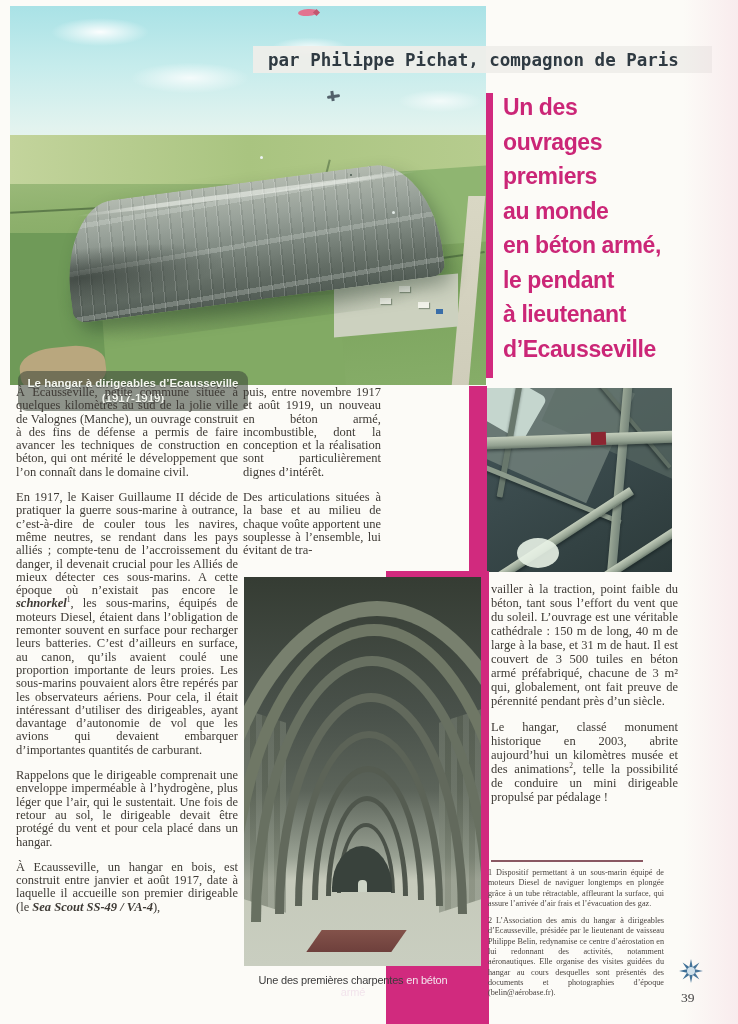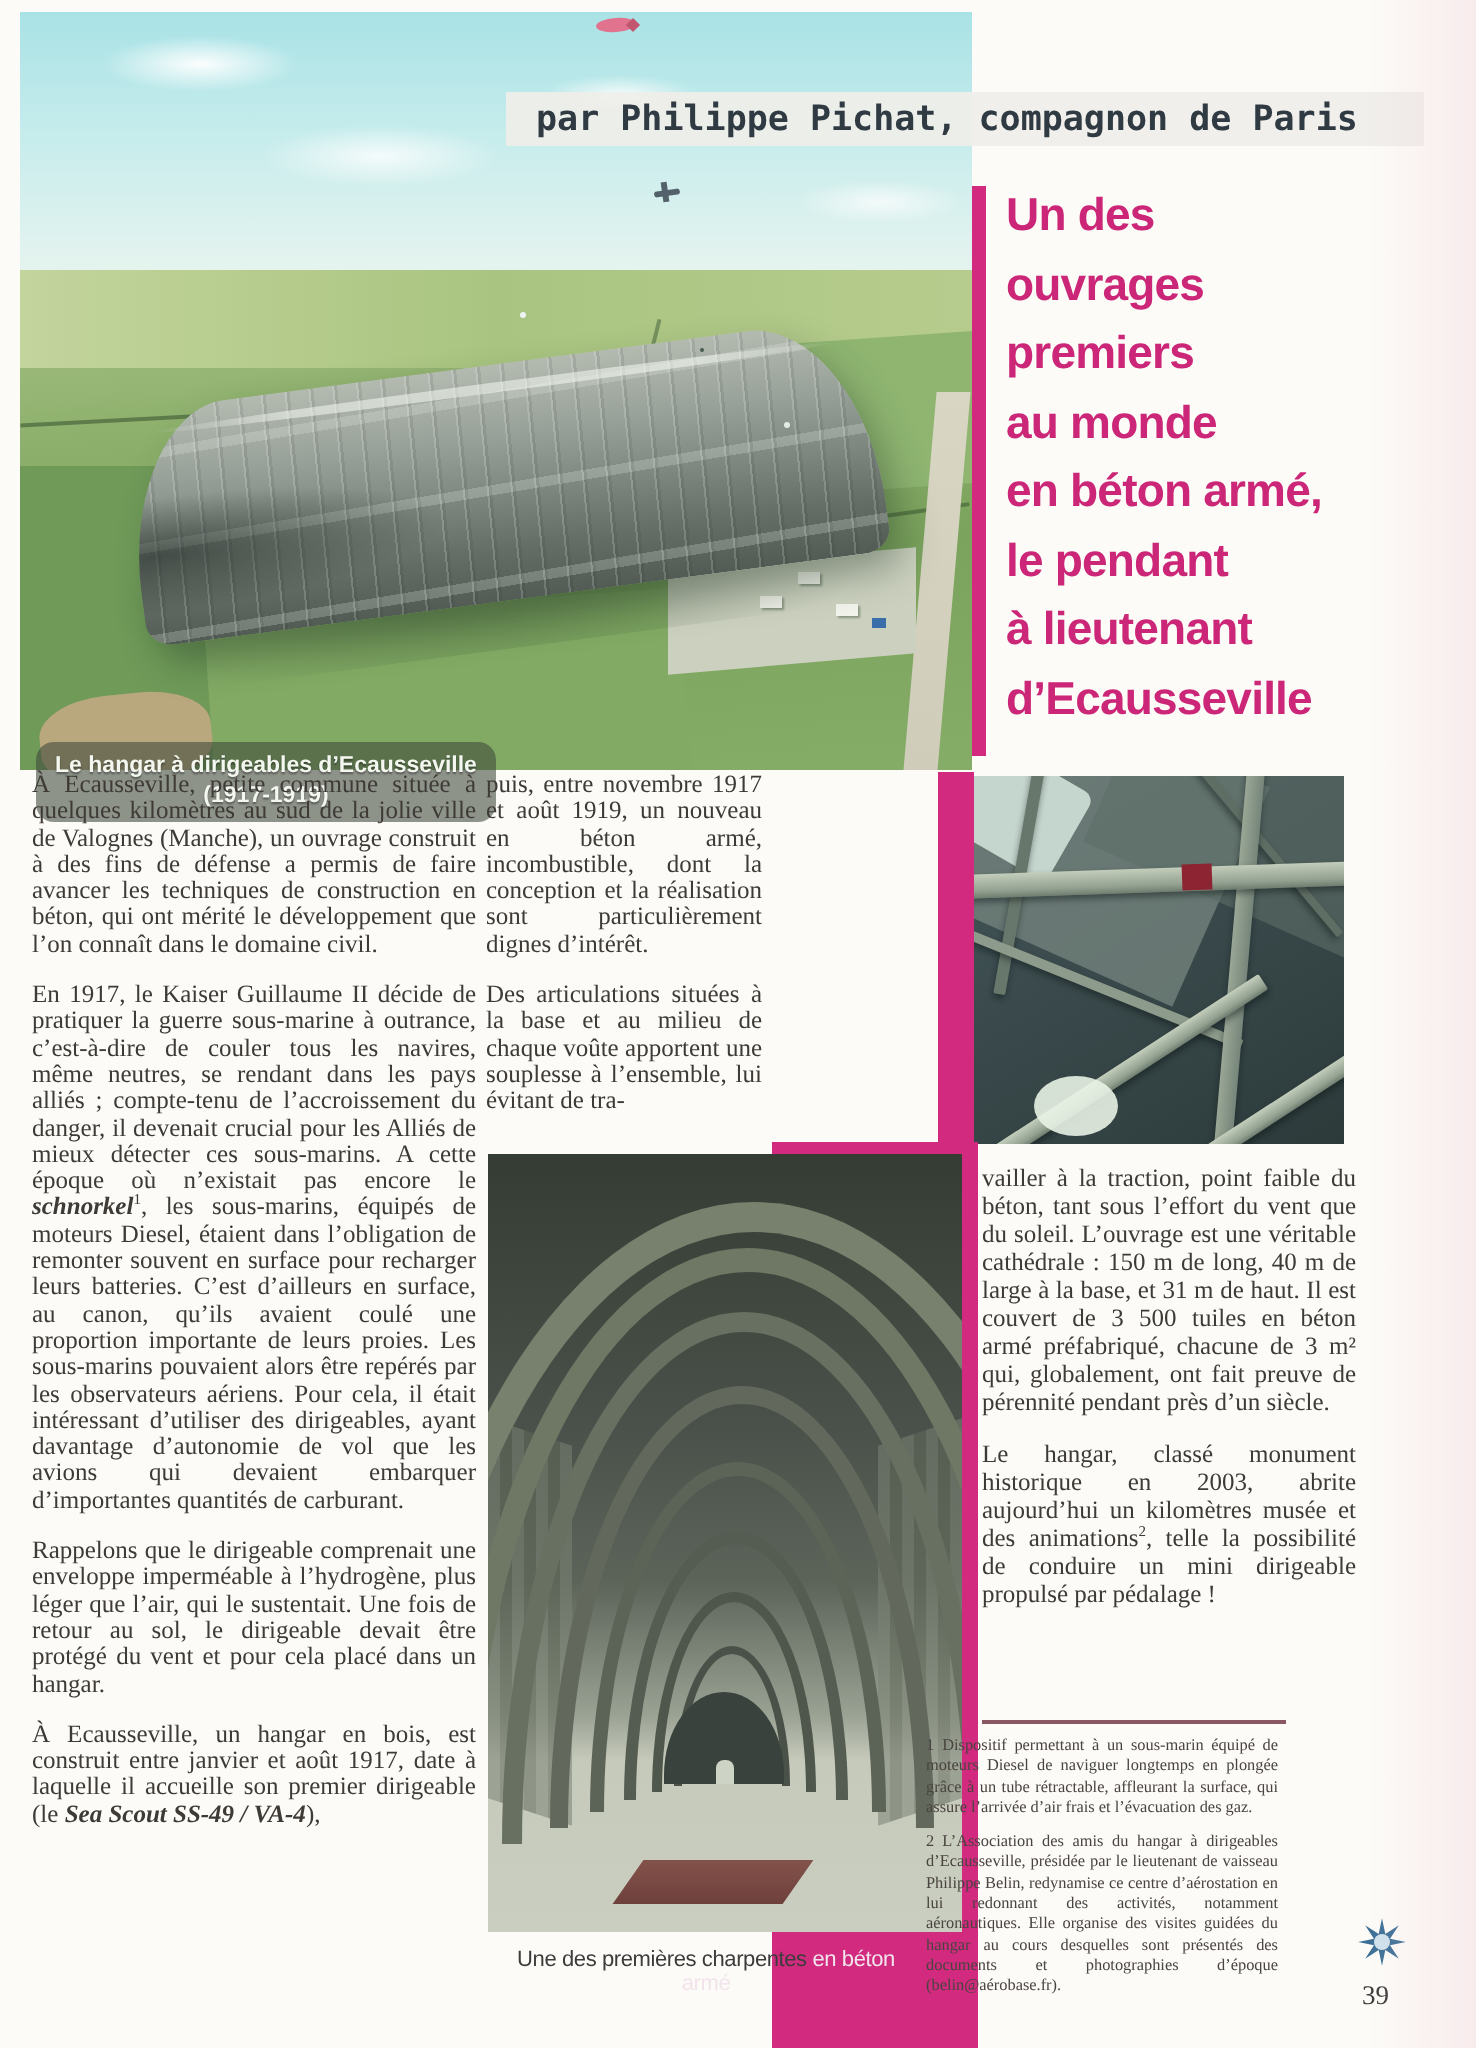--- a/index.html
+++ b/index.html
@@ -94,21 +94,21 @@
     background:repeating-linear-gradient(90deg,#7a8274 0 6px,#606859 6px 12px);}
   .endwall{position:absolute;left:88px;bottom:74px;width:60px;height:46px;background:#39423c;border-radius:50% 50% 0 0 / 90% 90% 0 0;}
   .doorway{position:absolute;left:114px;bottom:74px;width:9px;height:12px;background:#cdd4c6;border-radius:4px 4px 0 0;}
   .floor-mat{position:absolute;left:70px;bottom:14px;width:85px;height:22px;transform:skewX(-35deg);
     background:linear-gradient(#83524a,#6e403c);}
   .mid-caption{position:absolute;left:247px;top:974px;width:212px;text-align:center;z-index:5;
     font-family:"Liberation Sans",sans-serif;font-size:11px;letter-spacing:-.2px;color:#3c3c3c;}
   .mid-caption .light{color:#f2e4ec;}
   
   .fn-rule{position:absolute;left:491px;top:860px;width:152px;height:2px;background:#8a5862;}
-  .footnotes{position:absolute;left:463px;top:868px;width:176px;font-size:8.2px;line-height:10.3px;
+  .footnotes{position:absolute;left:488px;top:868px;width:176px;font-size:8.2px;line-height:10.3px;
     text-align:justify;color:#4a4440;}
   .footnotes p{margin:0 0 7px 0;}
   .fn-num{padding-right:4px;}
   
   .logo{position:absolute;left:678px;top:958px;width:26px;height:26px;color:var(--logo-blue,#3c6f96);}
   .logo-core{position:absolute;left:687px;top:967px;width:8px;height:8px;border-radius:50%;background:#cfe2ec;}
   .page-number{position:absolute;left:681px;top:990px;font-size:13.5px;color:#3a3a3a;}
   .scan-tint{position:absolute;right:0;top:0;bottom:0;width:55px;pointer-events:none;z-index:9;
     background:linear-gradient(to right,rgba(240,200,215,0),rgba(240,200,215,.3));}
 </style>

